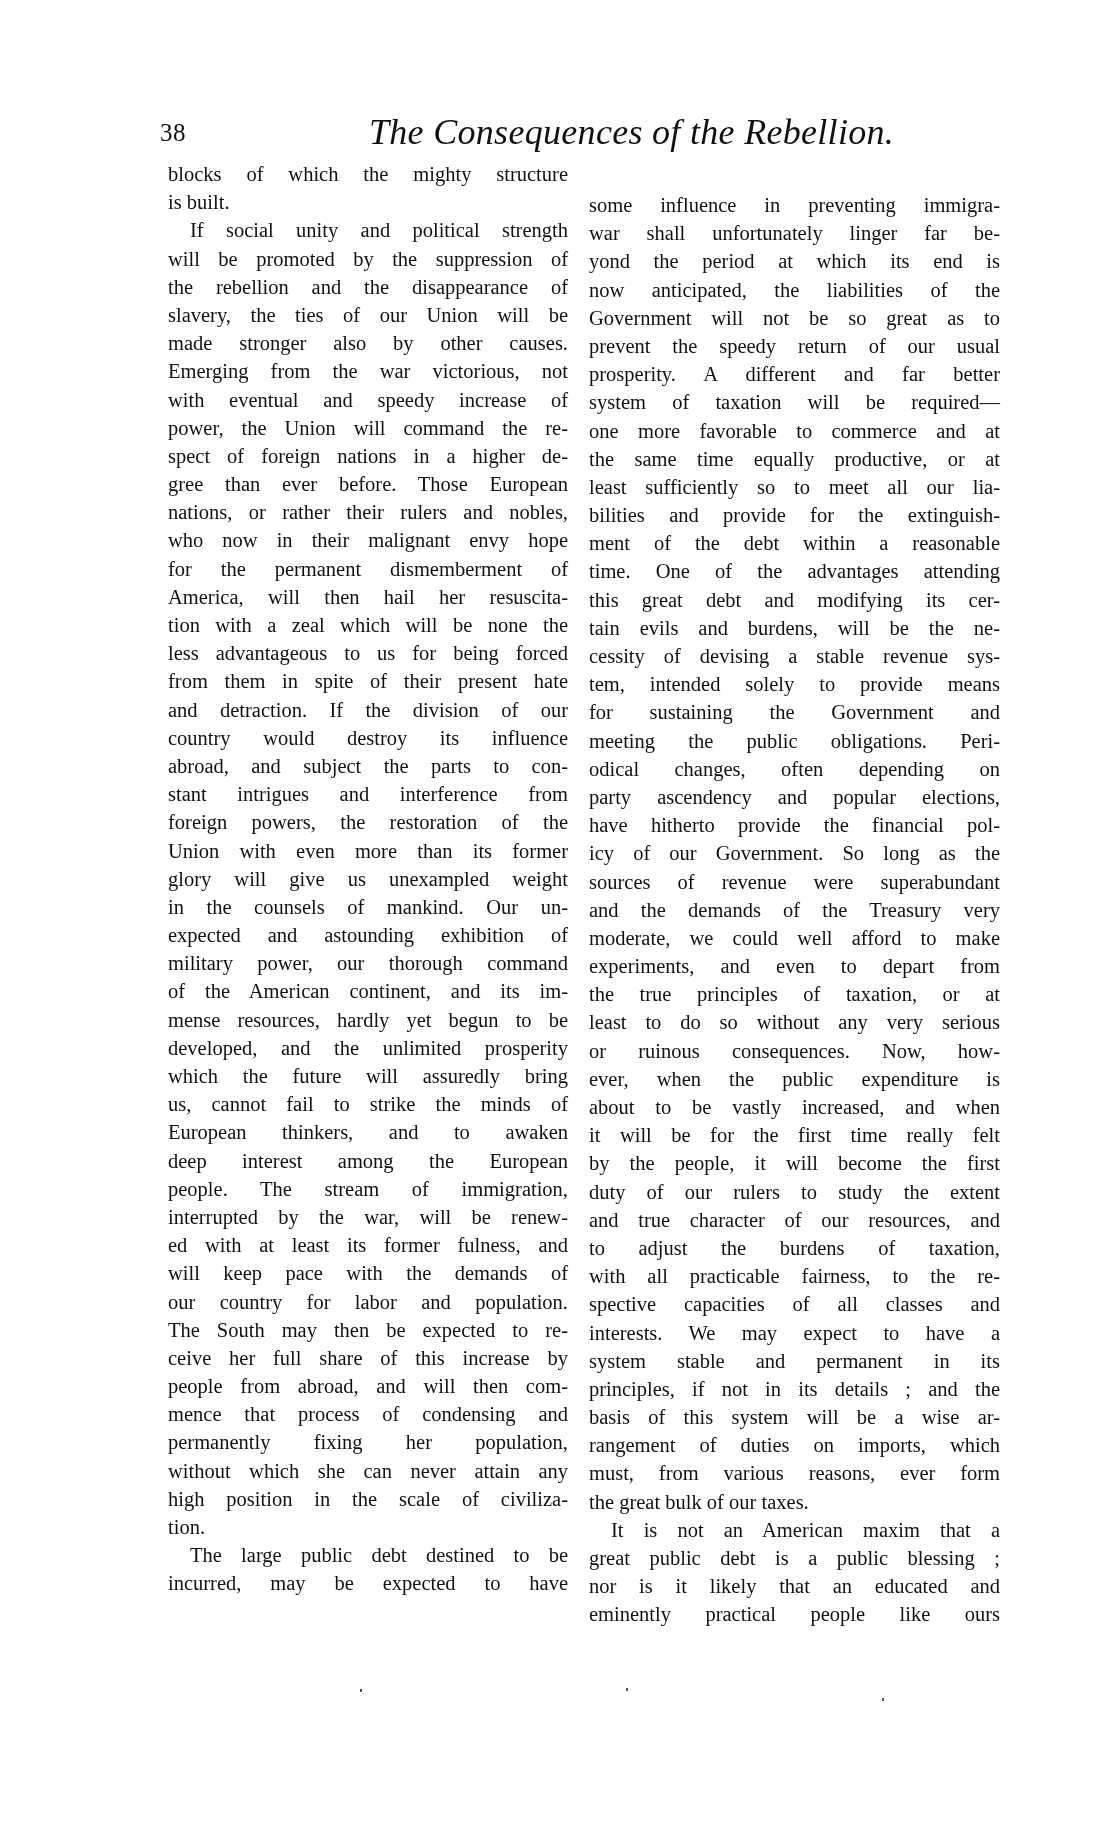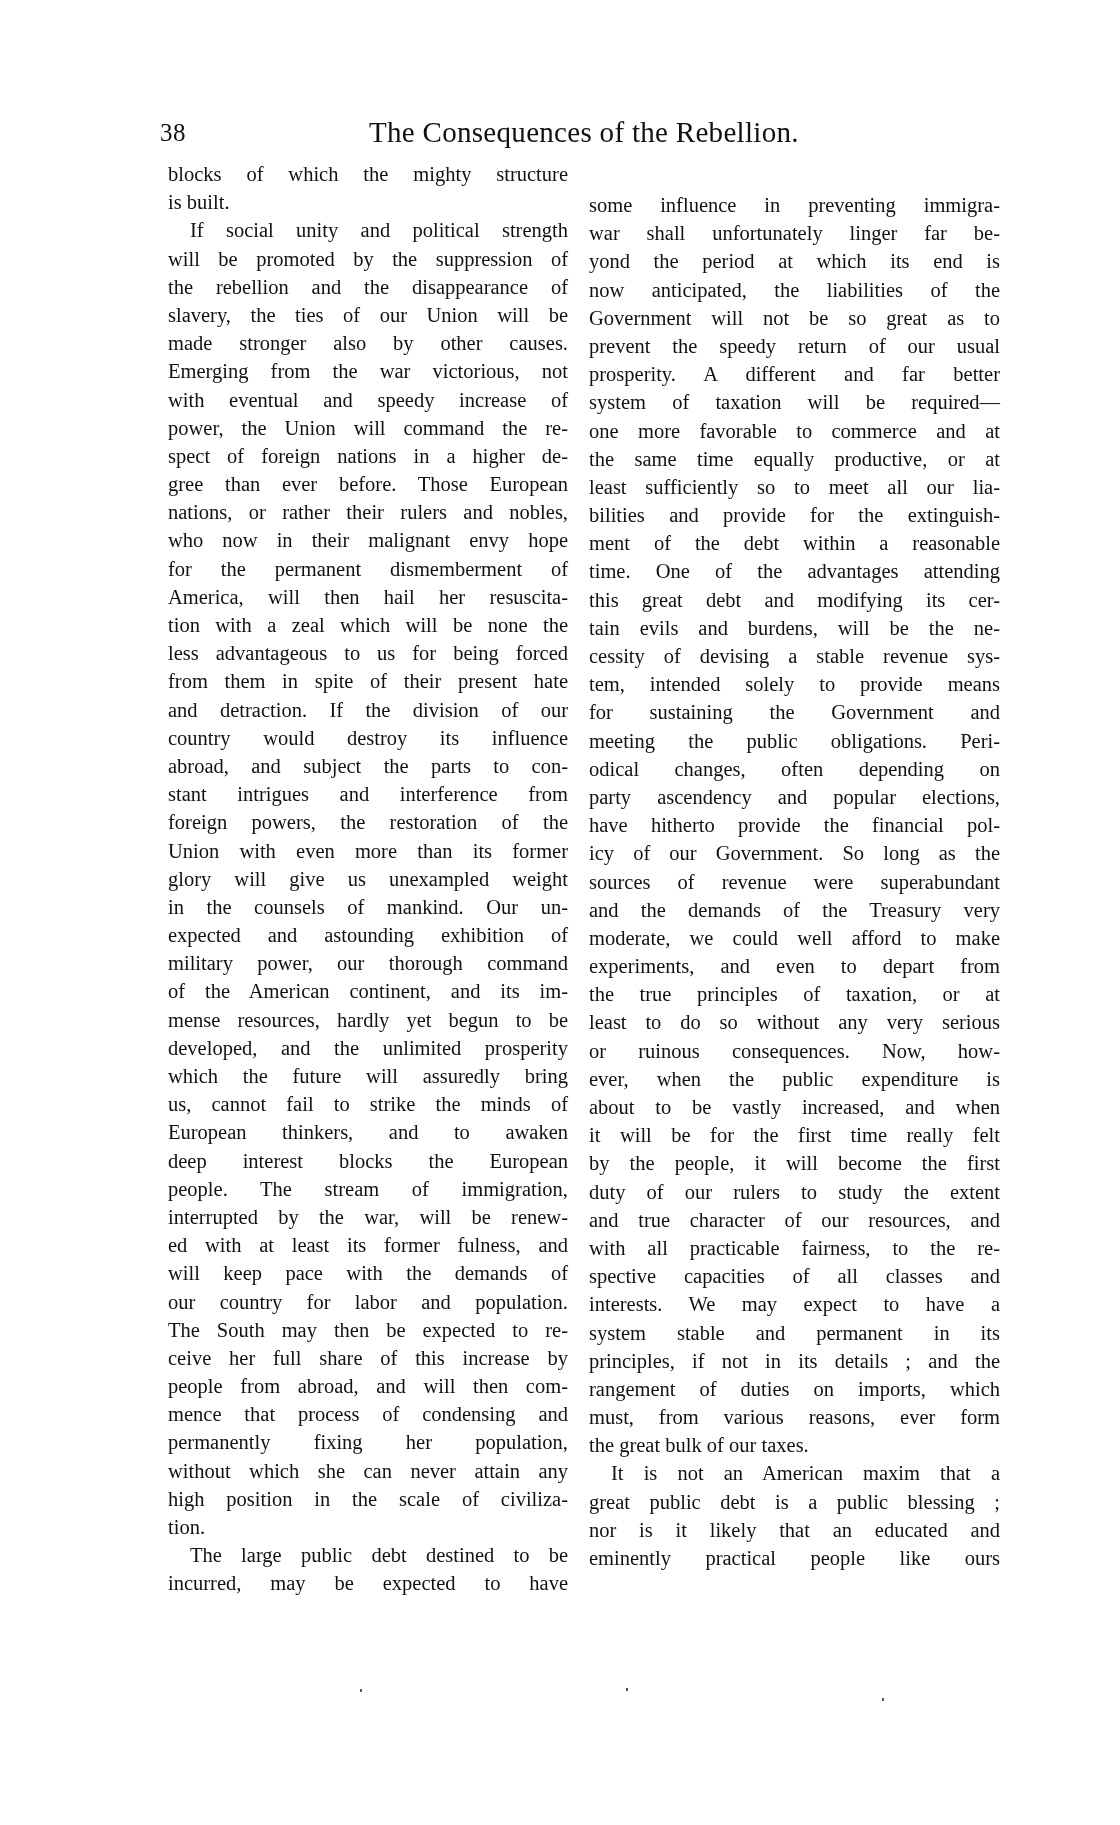--- a/index.html
+++ b/index.html
@@ -33,21 +33,22 @@
     left: 0;
     top: 4px;
     font-size: 25px;
     line-height: 30px;
     letter-spacing: 0.5px;
   }
   .running-title {
     position: absolute;
     left: 209px;
     top: 0px;
-    font-size: 29px;
+    font-style: italic;
+    font-size: 36px;
     line-height: 36px;
     letter-spacing: 0.3px;
     white-space: nowrap;
     text-align: center;
   }
   .column {
     position: absolute;
     top: 160px;
     font-size: 20.5px;
     line-height: 28.2px;
@@ -113,21 +114,21 @@
       <span class="line">glory will give us unexampled weight</span>
       <span class="line">in the counsels of mankind.  Our un-</span>
       <span class="line">expected and astounding exhibition of</span>
       <span class="line">military power, our thorough command</span>
       <span class="line">of the American continent, and its im-</span>
       <span class="line">mense resources, hardly yet begun to be</span>
       <span class="line">developed, and the unlimited prosperity</span>
       <span class="line">which the future will assuredly bring</span>
       <span class="line">us, cannot fail to strike the minds of</span>
       <span class="line">European thinkers, and to awaken</span>
-      <span class="line">deep interest blocks the European</span>
+      <span class="line">deep interest among the European</span>
       <span class="line">people.  The stream of immigration,</span>
       <span class="line">interrupted by the war, will be renew-</span>
       <span class="line">ed with at least its former fulness, and</span>
       <span class="line">will keep pace with the demands of</span>
       <span class="line">our country for labor and population.</span>
       <span class="line">The South may then be expected to re-</span>
       <span class="line">ceive her full share of this increase by</span>
       <span class="line">people from abroad, and will then com-</span>
       <span class="line">mence that process of condensing and</span>
       <span class="line">permanently fixing her population,</span>
@@ -168,25 +169,27 @@
       <span class="line">experiments, and even to depart from</span>
       <span class="line">the true principles of taxation, or at</span>
       <span class="line">least to do so without any very serious</span>
       <span class="line">or ruinous consequences.  Now, how-</span>
       <span class="line">ever, when the public expenditure is</span>
       <span class="line">about to be vastly increased, and when</span>
       <span class="line">it will be for the first time really felt</span>
       <span class="line">by the people, it will become the first</span>
       <span class="line">duty of our rulers to study the extent</span>
       <span class="line">and true character of our resources, and</span>
+      <span class="line">to adjust the burdens of taxation,</span>
       <span class="line">with all practicable fairness, to the re-</span>
       <span class="line">spective capacities of all classes and</span>
       <span class="line">interests.  We may expect to have a</span>
       <span class="line">system stable and permanent in its</span>
       <span class="line">principles, if not in its details ; and the</span>
+      <span class="line">basis of this system will be a wise ar-</span>
       <span class="line">rangement of duties on imports, which</span>
       <span class="line">must, from various reasons, ever form</span>
       <span class="line last">the great bulk of our taxes.</span>
       <span class="line indent">It is not an American maxim that a</span>
       <span class="line">great public debt is a public blessing ;</span>
       <span class="line">nor is it likely that an educated and</span>
       <span class="line">eminently practical people like ours</span>
     </div>
 
   <span class="speck" style="left:360px; top:1689px;"></span>

